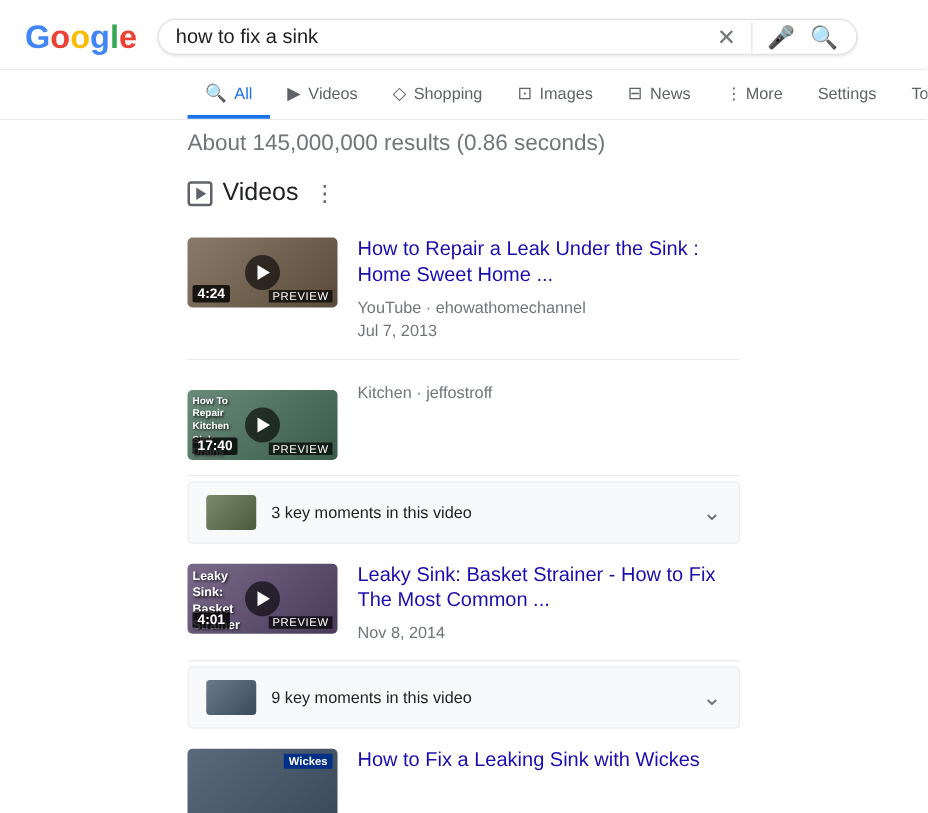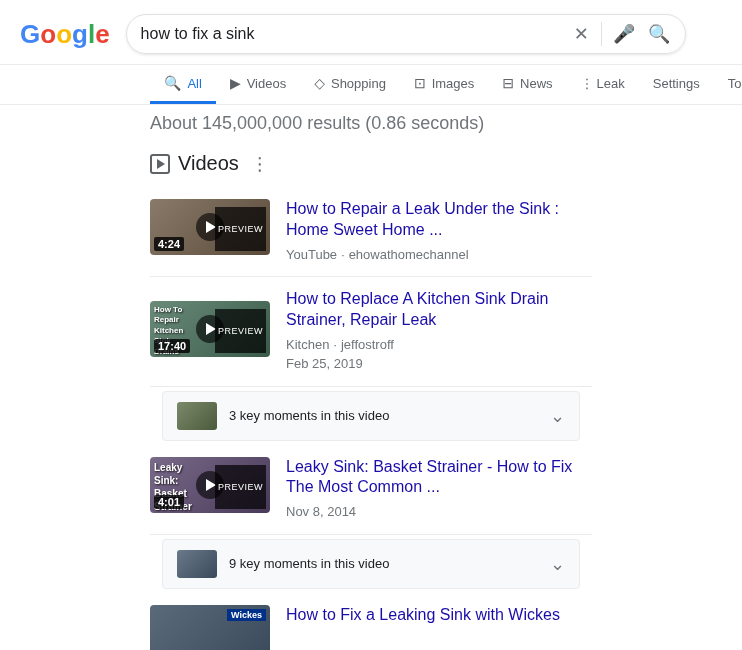--- a/index.html
+++ b/index.html
@@ -38,21 +38,21 @@
 
     .search-bar {
       display: flex;
       align-items: center;
       border: 1px solid #dfe1e5;
       border-radius: 24px;
       padding: 6px 14px;
       flex: 1;
       max-width: 560px;
       box-shadow: 0 1px 3px rgba(0,0,0,0.1);
-      height: 40px;
+      height: 29px;
     }
 
     .search-bar input {
       border: none;
       outline: none;
       font-size: 16px;
       color: #202124;
       flex: 1;
       background: transparent;
     }
@@ -237,21 +237,21 @@
       font-weight: bold;
     }
 
     .video-preview-label {
       position: absolute;
       bottom: 4px;
       right: 4px;
       background: rgba(0,0,0,0.7);
       color: white;
       font-size: 9px;
-      padding: 17px 3px;
+      padding: 0 3px;
       letter-spacing: 0.5px;
     }
 
     .video-info {
       flex: 1;
     }
 
     .video-link {
       font-size: 16px;
       color: #1a0dab;
@@ -268,21 +268,21 @@
     }
 
     
     .key-moments-row {
       display: flex;
       align-items: center;
       background: #f8f9fa;
       border: 1px solid #ebebeb;
       border-radius: 4px;
       padding: 10px 14px;
-      margin: 4px 12px;
+      margin: 4px 0;
       cursor: pointer;
     }
 
     .key-moments-thumb {
       width: 40px;
       height: 28px;
       background: #aaa;
       border-radius: 3px;
       margin-right: 12px;
       flex-shrink: 0;
@@ -370,21 +370,21 @@
   <div class="nav-tab">
     <span class="nav-tab-icon">⊡</span>
     <span>Images</span>
   </div>
   <div class="nav-tab">
     <span class="nav-tab-icon">⊟</span>
     <span>News</span>
   </div>
   <div class="nav-tab more">
     <span>⋮</span>
-    <span>Leak</span>
+    <span>More</span>
   </div>
   <div class="nav-right">
     <div class="nav-tab">
       <span>Settings</span>
     </div>
     <div class="nav-tab">
       <span>Tools</span>
     </div>
   </div>
 </div>
@@ -403,36 +403,35 @@
   <div class="video-card">
     <div class="video-thumbnail video-thumbnail-1">
       <div class="video-play-btn"></div>
       <span class="video-duration">4:24</span>
       <span class="video-preview-label">PREVIEW</span>
     </div>
     <div class="video-info">
       <a class="video-link">How to Repair a Leak Under the Sink : Home Sweet Home ...</a>
       <div class="video-meta">
         <div>YouTube · ehowathomechannel</div>
+        <div>Jul 7, 2013</div>
       </div>
     </div>
   </div>
 
   <div class="video-card">
     <div class="video-thumbnail video-thumbnail-2">
       <span class="thumb-text">How To<br>Repair<br>Kitchen<br>Sink<br>Drains</span>
       <div class="video-play-btn"></div>
       <span class="video-duration">17:40</span>
       <span class="video-preview-label">PREVIEW</span>
     </div>
     <div class="video-info">
-      <a class="video-link">How to Replace A Kitchen Sink Drain Strainer, Repair Leak</a>
       <div class="video-meta">
         <div>Kitchen · jeffostroff</div>
-        <div>Feb 25, 2019</div>
       </div>
     </div>
   </div>
 
   <div class="key-moments-row">
     <div class="key-moments-thumb key-moments-thumb-1"></div>
     <span class="key-moments-text">3 key moments in this video</span>
     <span class="key-moments-chevron">⌄</span>
   </div>
 

